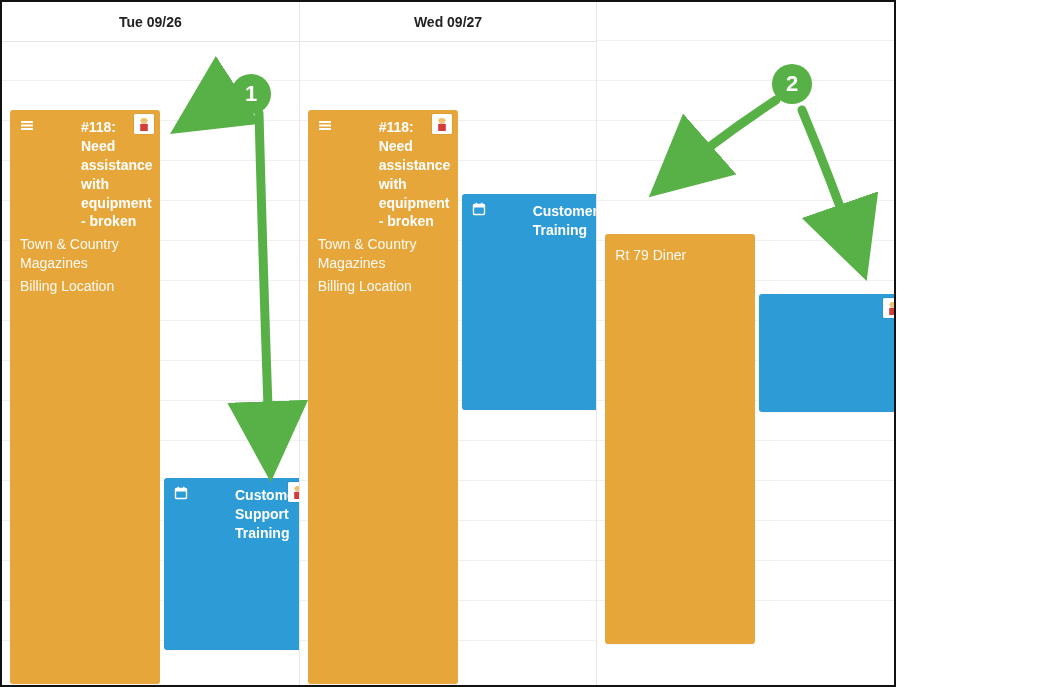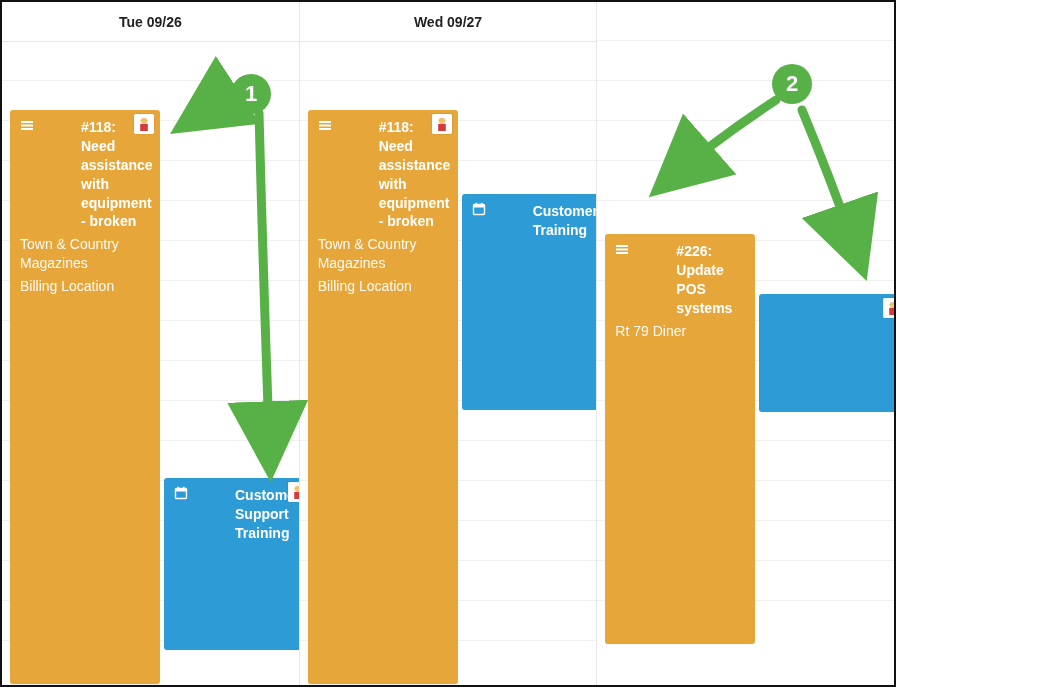--- a/index.html
+++ b/index.html
@@ -258,30 +258,20 @@
             <div style="top:358px"></div>
           <div style="top:398px"></div>
             <div style="top:438px"></div>
             <div style="top:478px"></div>
           <div style="top:518px"></div>
             <div style="top:558px"></div>
             <div style="top:598px"></div>
         </div>
 
         <div class="event orange" style="left:8px; width:150px; top:232px; height:410px;">
-          <div class="row">
-            <span class="icon">
-              <svg width="14" height="14" viewBox="0 0 14 14">
-                  <rect x="1" y="3" width="12" height="2" fill="#fff"></rect>
-                  <rect x="1" y="6.5" width="12" height="2" fill="#fff"></rect>
-                  <rect x="1" y="10" width="12" height="2" fill="#fff"></rect>
-                </svg>
-            </span>
-            <span class="title">#226: Update POS systems</span>
-          </div>
           <div class="sub">Rt 79 Diner</div>
         </div>
 
         <div class="event blue" style="left:162px; width:150px; top:292px; height:118px;">
           <span class="avatar stack">
             <svg viewBox="0 0 20 20">
                 <rect width="20" height="20" fill="#fff"></rect>
                 <circle cx="10" cy="7" r="3.2" fill="#f4c28e"></circle>
                 <path d="M6 7c0-3 8-3 8 0" fill="#e9c65a"></path>
                 <rect x="6.2" y="10" width="7.6" height="7" fill="#d43b3b"></rect>

